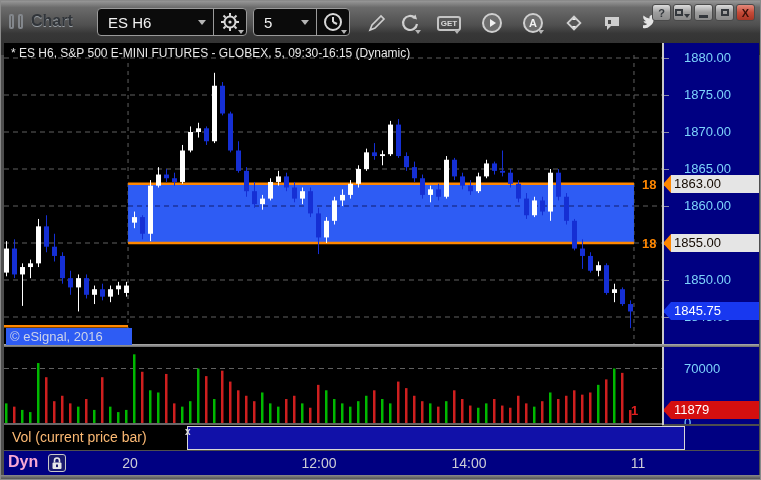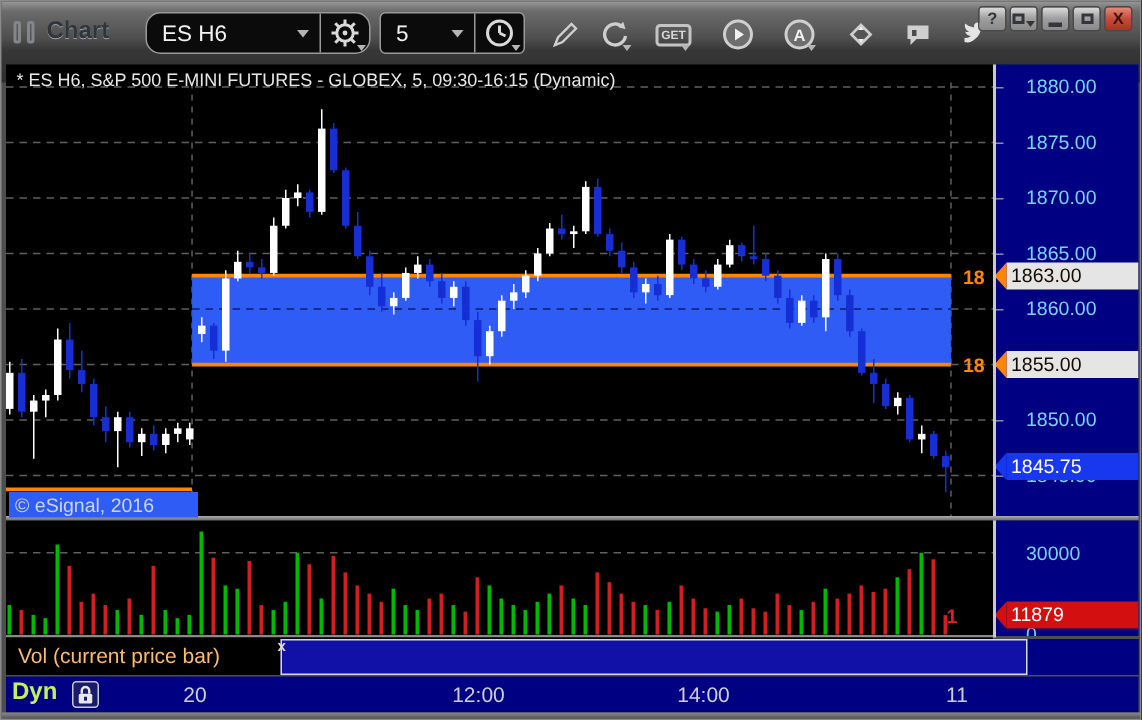--- a/index.html
+++ b/index.html
@@ -8,21 +8,21 @@
     border:1px solid #8a8a8a;}
   
   #titlebar{position:absolute;left:0;top:0;width:761px;height:54px;
     background:linear-gradient(180deg,#979797 0%,#6b6b6b 12%,#4f4f4f 45%,#373737 60%,#2e2e2e 100%);}
   #chart-grip{position:absolute;left:8px;top:13px;width:18px;height:15px;}
   #chart-grip i{position:absolute;top:0;width:5px;height:15px;border:2px solid #83878c;border-radius:2px;}
   #chart-grip i:nth-child(1){left:0}#chart-grip i:nth-child(2){left:9px}
   #window-title{position:absolute;left:30px;top:11px;font-size:16px;font-weight:bold;color:#31353a;
     text-shadow:0 1px 0 #9aa0a6;}
   .combo{position:absolute;top:7px;height:28px;background:#0b0b0b;border:1px solid #9a9a9a;border-radius:4px;display:flex;align-items:center;}
-  #symbol-combo{left:96px;width:150px;border-radius:10px;}
+  #symbol-combo{left:96px;width:150px;}
   #interval-combo{left:252px;width:97px;}
   .combo .val{color:#f2f2f2;font-size:15px;padding-left:10px;flex:1;}
   .dd-arrow{width:0;height:0;border-left:4px solid transparent;border-right:4px solid transparent;
     border-top:5px solid #b5b5b5;margin-right:7px;}
   .combo .divider{width:1px;height:26px;background:#9a9a9a;}
   .icon-btn{position:relative;width:32px;height:26px;display:flex;align-items:center;justify-content:center;}
   .mini-dd{position:absolute;right:2px;bottom:1px;width:0;height:0;border-left:3px solid transparent;
     border-right:3px solid transparent;border-top:4px solid #b5b5b5;}
   .toolbtn{position:absolute;top:10px;width:26px;height:24px;display:flex;align-items:center;justify-content:center;}
   .get-box{border:2px solid #c4c4c4;border-radius:3px;color:#d9d9d9;font-size:8px;font-weight:bold;padding:1px 2px;}
@@ -57,21 +57,21 @@
   .tag-red:before{border-right:8px solid #d40f0f;}
   #vsep{position:absolute;left:661px;top:42px;width:2px;height:382px;background:#c9c9c9;}
   #hsep{position:absolute;left:3px;top:343px;width:755px;height:3px;background:linear-gradient(180deg,#aeaeae,#6b6b6b);}
   
   #legend-row{position:absolute;left:3px;top:425px;width:755px;height:24px;background:#000;}
   #legend-navy{position:absolute;left:658px;top:0;width:97px;height:24px;background:#000082;}
   #legend-label{position:absolute;left:8px;top:3px;color:#fdba74;font-size:14px;}
   #legend-close{position:absolute;left:181px;top:0px;color:#dcdcdc;font-size:10px;font-weight:bold;}
   #legend-panel{position:absolute;left:183px;top:0px;width:498px;height:24px;background:#1111a8;border:1px solid #d8d8d8;}
   #time-axis{position:absolute;left:3px;top:450px;width:755px;height:24px;background:#000082;}
-  #dyn-label{position:absolute;left:4px;top:2px;color:#bef264;font-size:16px;font-weight:bold;}
+  #dyn-label{position:absolute;left:4px;top:2px;color:#f9a8d4;font-size:16px;font-weight:bold;}
   #lock-btn{position:absolute;left:44px;top:3px;width:18px;height:18px;border:1px solid #c9c9c9;border-radius:3px;
     background:#1a1a6e;display:flex;align-items:center;justify-content:center;}
   .time-label{position:absolute;top:4px;color:#cdced6;font-size:14px;transform:translateX(-50%);}
   #bottom-strip{position:absolute;left:0;top:474px;width:761px;height:6px;
     background:linear-gradient(180deg,#8b8b8b,#3a3a3a);}
 </style>
 </head>
 <body>
 
 <div id="window">
@@ -478,21 +478,21 @@
       <span class="axis-tick" style="top: 274px;"></span>
       <div class="tag tag-blue" id="tag-last-price" style="top: 259.45px;">
       <span>1845.75</span>
     </div>
     </div>
 
   <div id="hsep"></div>
 
   <div id="vol-axis">
 
-  <span class="axis-label" style="top: 13.5px;">30000</span>
+  <span class="axis-label" style="top: 13.5px;">70000</span>
       <span class="axis-label" style="top: 68px;">0</span>
       <div class="tag tag-red" id="tag-last-volume" style="top: 54.0519px;">
       <span>11879</span>
     </div>
     </div>
 
   <div id="legend-row">
     <div id="legend-navy"></div>
     <div id="legend-panel"></div>
     <div id="legend-label">Vol (current price bar)</div>

